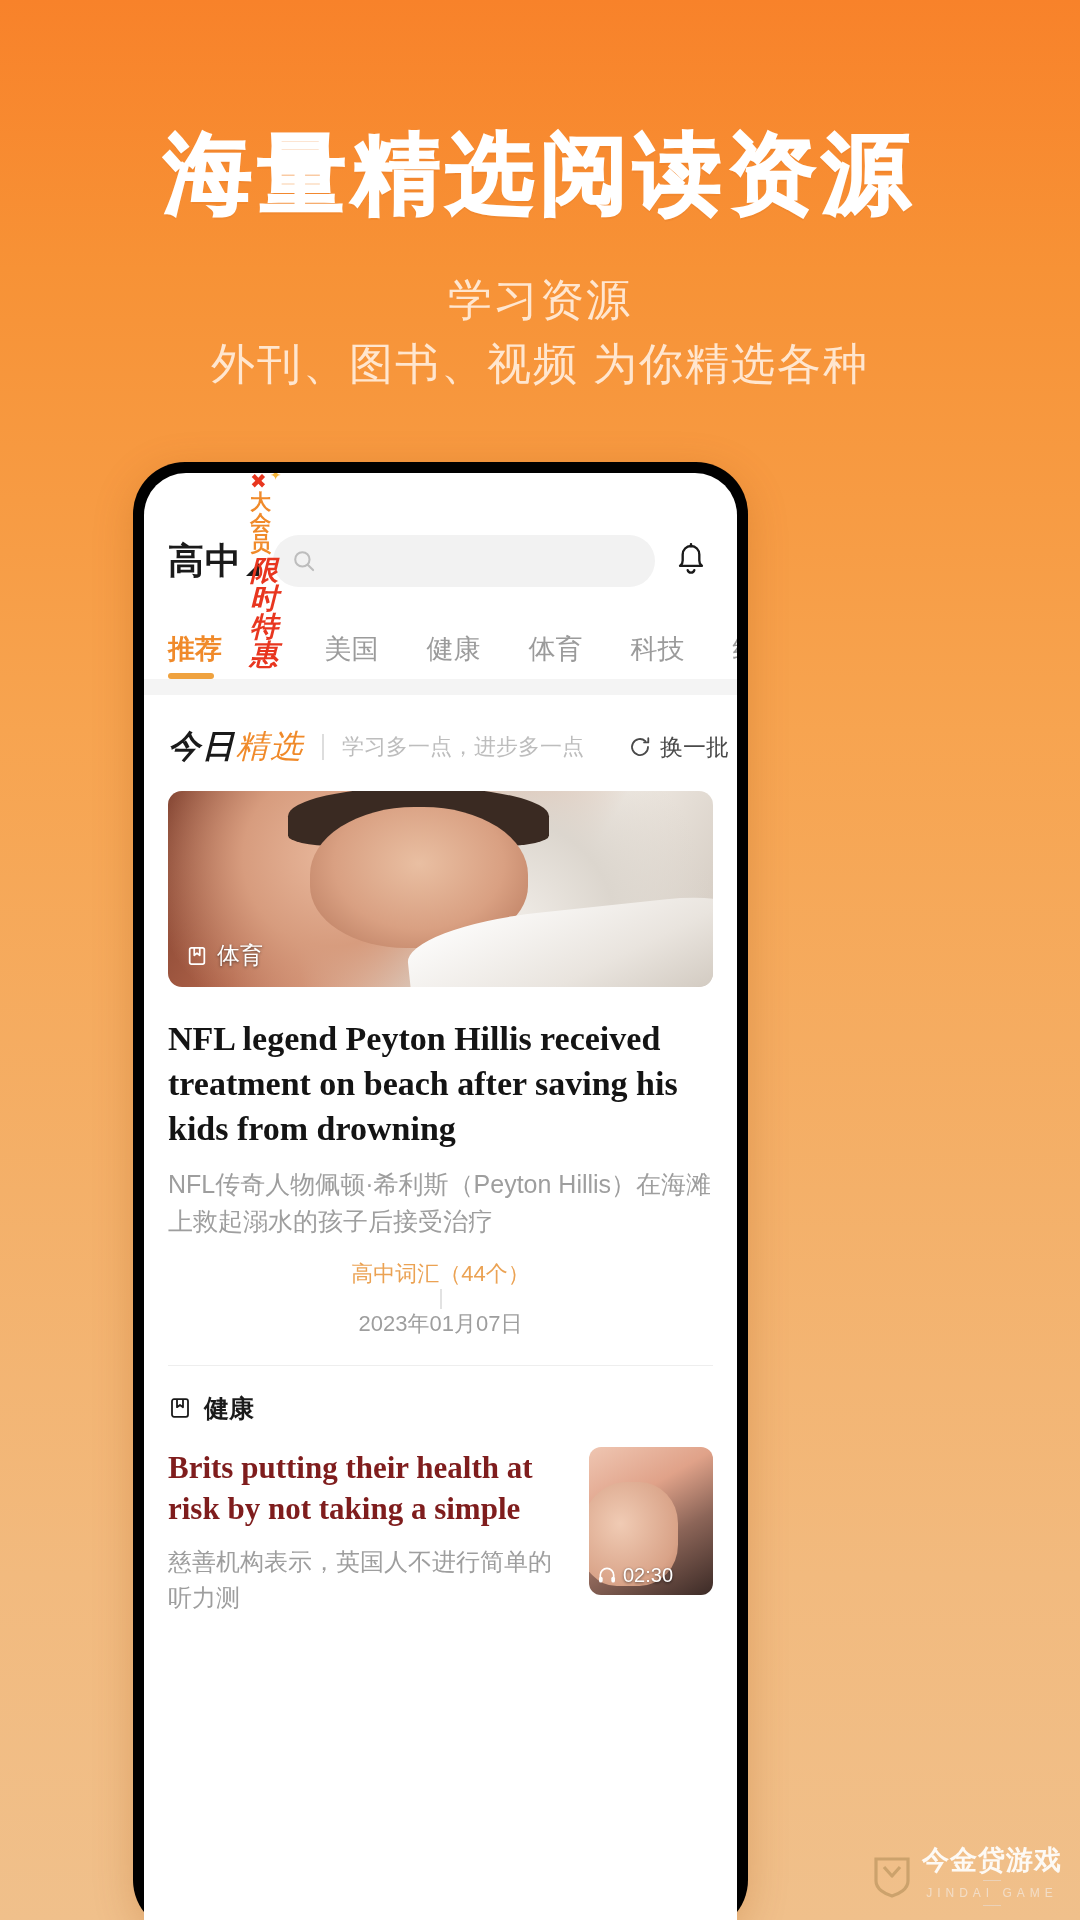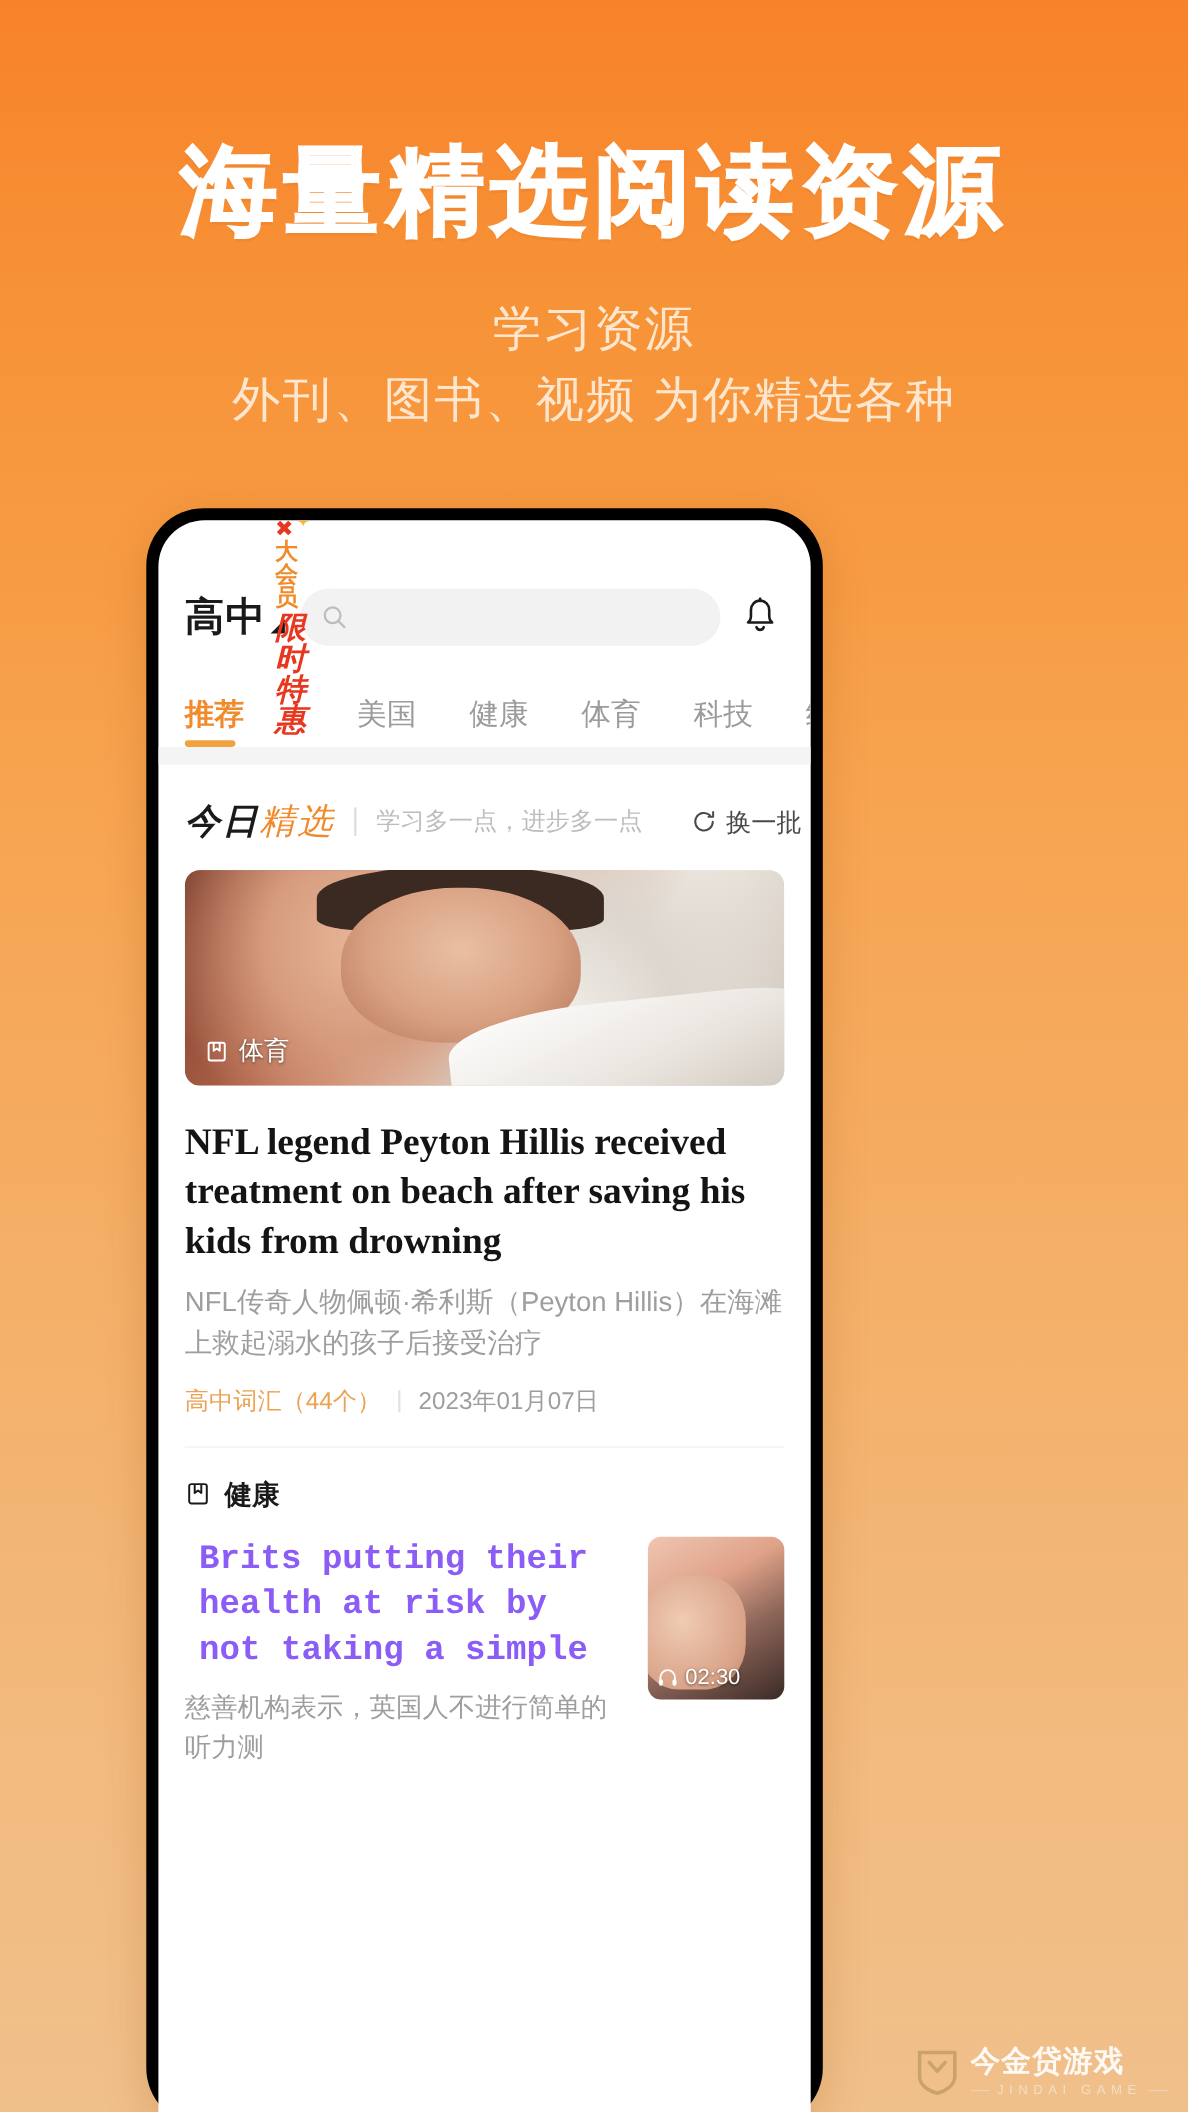--- a/index.html
+++ b/index.html
@@ -115,34 +115,34 @@
     color:#fff; font-size:23px; text-shadow:0 1px 3px rgba(0,0,0,.55);
   }
 
   
   .article { padding:30px 24px 0 24px; }
   .art-title {
     font-family:"Liberation Serif","DejaVu Serif",serif;
     font-size:34px; font-weight:700; color:#141414; line-height:1.32;
   }
   .art-sub { margin-top:14px; font-size:25px; color:#9E9E9E; line-height:1.5; }
-  .art-meta { margin-top:18px; display:flex; align-items:center; font-size:22px; }
+  .art-meta { margin-top:18px; display:flex; align-items:center; font-size:22px;flex-direction:column; }
   .meta-vocab { color:#EBA253; }
   .meta-bar { width:2px; height:20px; background:#E2E2E2; margin:0 16px; }
   .meta-date { color:#9E9E9E; }
   .divider { height:1px; background:#EEE; margin:26px 24px 0 24px; }
 
   
   .art2 { padding:26px 24px 0 24px; }
   .cat-row { display:flex; align-items:center; gap:12px; font-size:25px; color:#1A1A1A; font-weight:600; }
   .art2-body { display:flex; gap:18px; margin-top:22px; }
   .art2-left { flex:1; min-width:0; }
   .art2-title {
-    font-family:Liberation Mono, monospace;
-    font-size:31px; font-weight:700; color:#8b5cf6; line-height:1.34;margin-left:13px;
+    font-family:Liberation Serif, serif;
+    font-size:31px; font-weight:700; color:#7f1d1d; line-height:1.34;
   }
   .art2-sub { margin-top:14px; font-size:24px; color:#9E9E9E; line-height:1.5; }
   .art2-thumb {
     flex:0 0 124px; height:148px; border-radius:12px; overflow:hidden;
     position:relative;
     background:linear-gradient(150deg,#EFC6B2 0%,#E0A289 34%,#8C6558 62%,#3B2A26 100%);
   }
   .thumb-hand{
     position:absolute; left:-6%; top:24%; width:78%; height:70%;
     background:radial-gradient(ellipse at 40% 40%,#F0CBB4 0%,#D9A388 70%,#BE8368 100%);
@@ -154,21 +154,21 @@
   }
 
   
   .watermark {
     position:absolute; right:18px; bottom:14px;
     display:flex; align-items:center; gap:10px; opacity:.92;
   }
   .wm-text { line-height:1; }
   .wm-main { font-size:27px; font-weight:700; color:#FFFFFF; letter-spacing:1px; }
   .wm-sub { font-size:12px; color:#F3E0CC; letter-spacing:5px; margin-top:6px; text-align:center; }
-  .wm-sub-wrap{ display:flex; align-items:center; gap:6px; margin-top:6px;}
+  .wm-sub-wrap{ display:flex; align-items:center; gap:6px; margin-top:6px;flex-direction:column;}
   .wm-line{ height:1px; width:18px; background:#EBD4BC;}
 </style>
 </head>
 <body>
 
 <div class="promo">
   <div class="promo-title">海量精选阅读资源</div>
   <div class="promo-sub">
     <div>学习资源</div>
     <div>外刊、图书、视频 为你精选各种</div>

